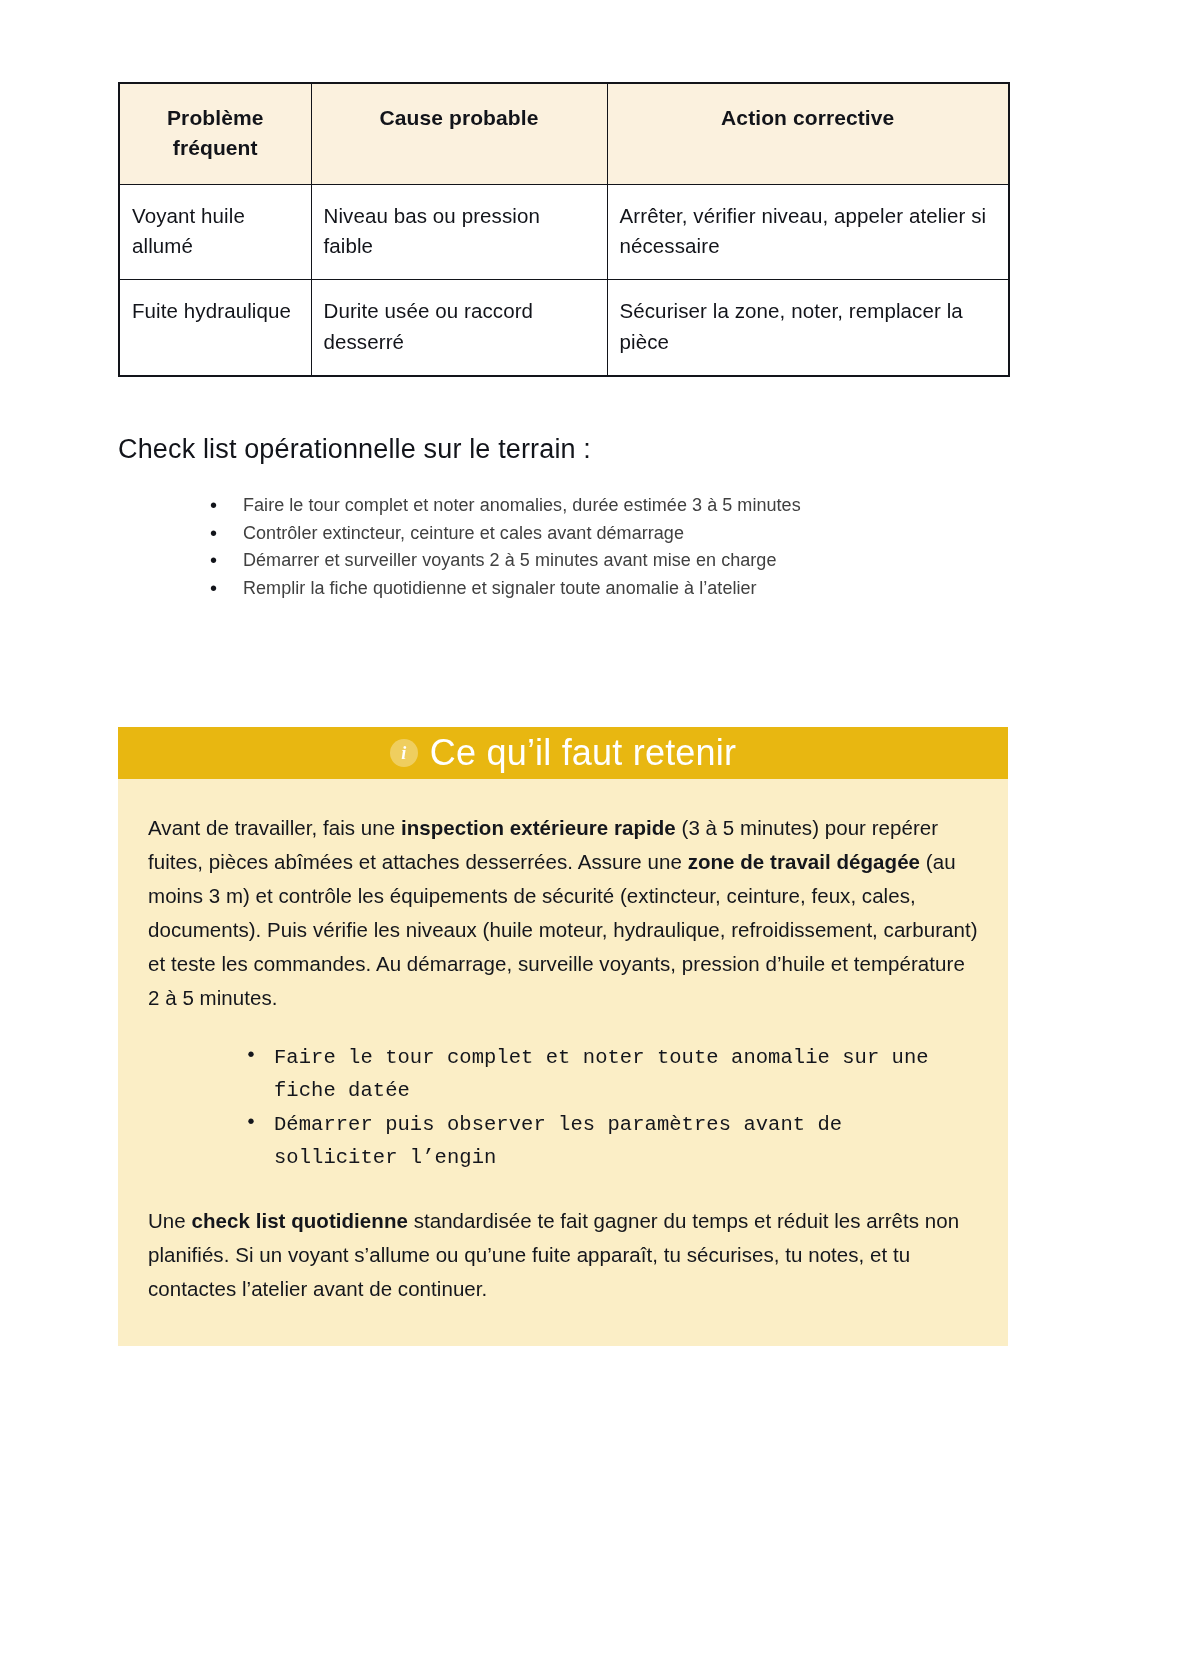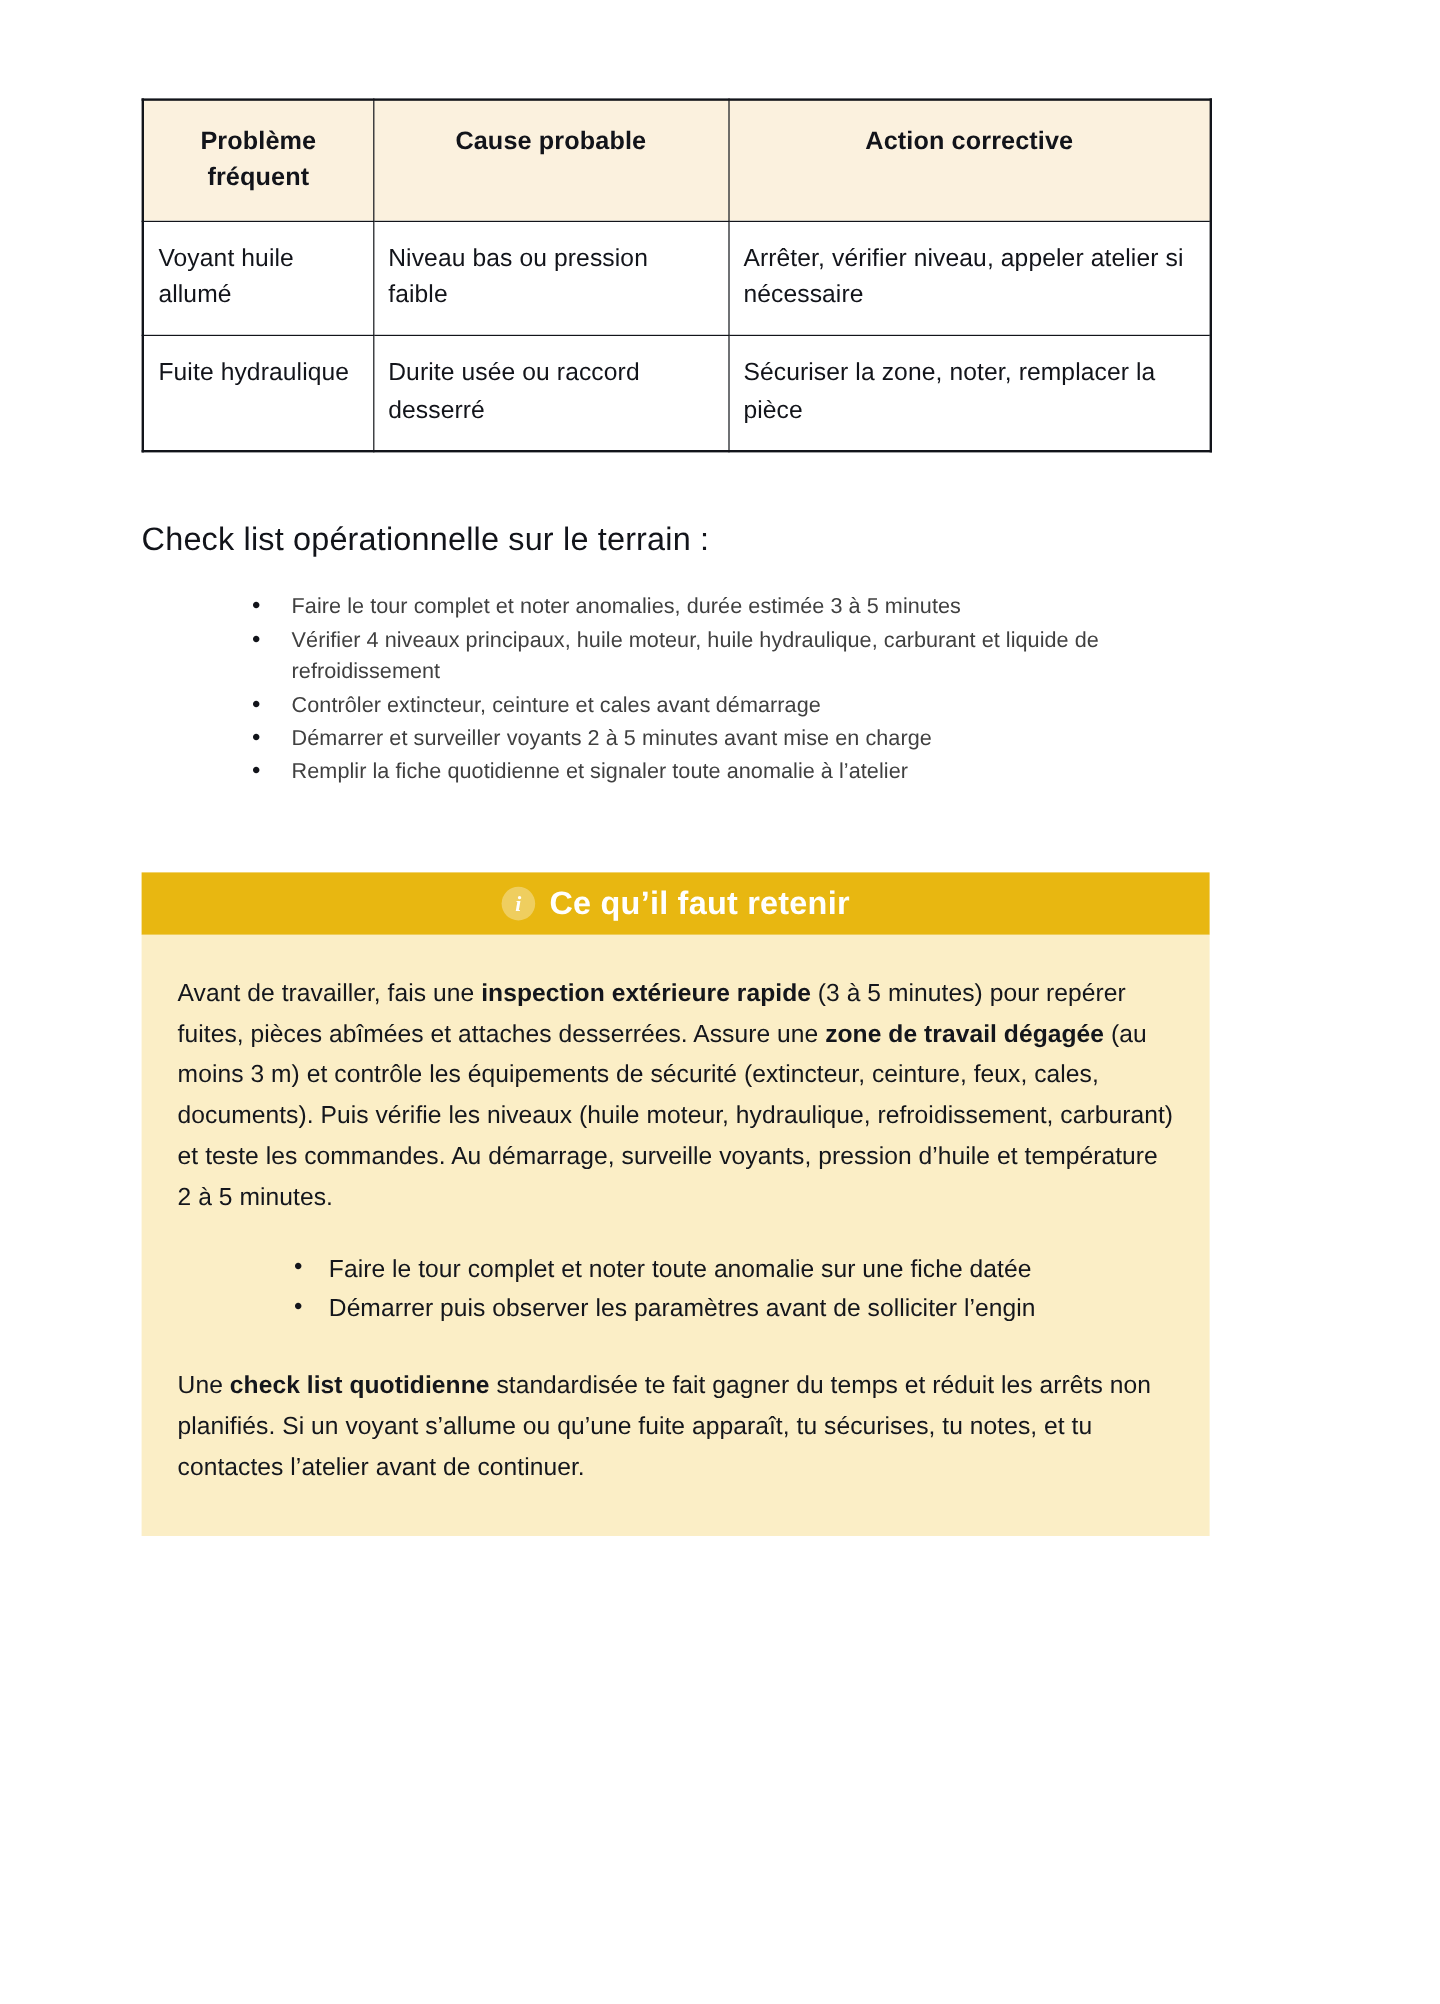--- a/index.html
+++ b/index.html
@@ -131,22 +131,22 @@
     font-weight: 700;
     font-style: italic;
     display: flex;
     align-items: center;
     justify-content: center;
     font-family: "Liberation Serif", serif;
     line-height: 1;
   }
   .callout-head .callout-title {
     color: #ffffff;
-    font-size: 27px;
-    font-weight: 700;
+    font-size: 36px;
+    font-weight: 400;
     letter-spacing: 0.2px;
     text-align: center;
   }
   .callout-body {
     background: #fbeec6;
     padding: 32px 30px 40px 30px;
   }
   .callout-body p {
     margin: 0;
     font-size: 20.5px;
@@ -162,20 +162,21 @@
     list-style: none;
     padding-left: 93px;
   }
   ul.callout-list > li {
     position: relative;
     padding-left: 33px;
     font-size: 20.5px;
     line-height: 1.62;
     letter-spacing: 0.05px;
     color: #14161c;
+    font-family: Liberation Mono, monospace;
   }
   ul.callout-list > li::before {
     content: "\2022";
     position: absolute;
     left: 4px;
     top: -1px;
     font-size: 20px;
     color: #14161c;
   }
 </style>
@@ -210,21 +211,20 @@
           <td>Sécuriser la zone, noter, remplacer la pièce</td>
         </tr>
       </tbody>
     </table>
   </div>
 
   <div class="sec-heading">Check list opérationnelle sur le terrain :</div>
 
   <ul class="field-list">
     <li>Faire le tour complet et noter anomalies, durée estimée 3 à 5 minutes</li>
-    <li>Vérifier 4 niveaux principaux, huile moteur, huile hydraulique, carburant et liquide de refroidissement</li>
     <li>Contrôler extincteur, ceinture et cales avant démarrage</li>
     <li>Démarrer et surveiller voyants 2 à 5 minutes avant mise en charge</li>
     <li>Remplir la fiche quotidienne et signaler toute anomalie à l’atelier</li>
   </ul>
 
   <div class="callout">
     <div class="callout-head">
       <span class="info-icon">i</span>
       <span class="callout-title">Ce qu’il faut retenir</span>
     </div>

